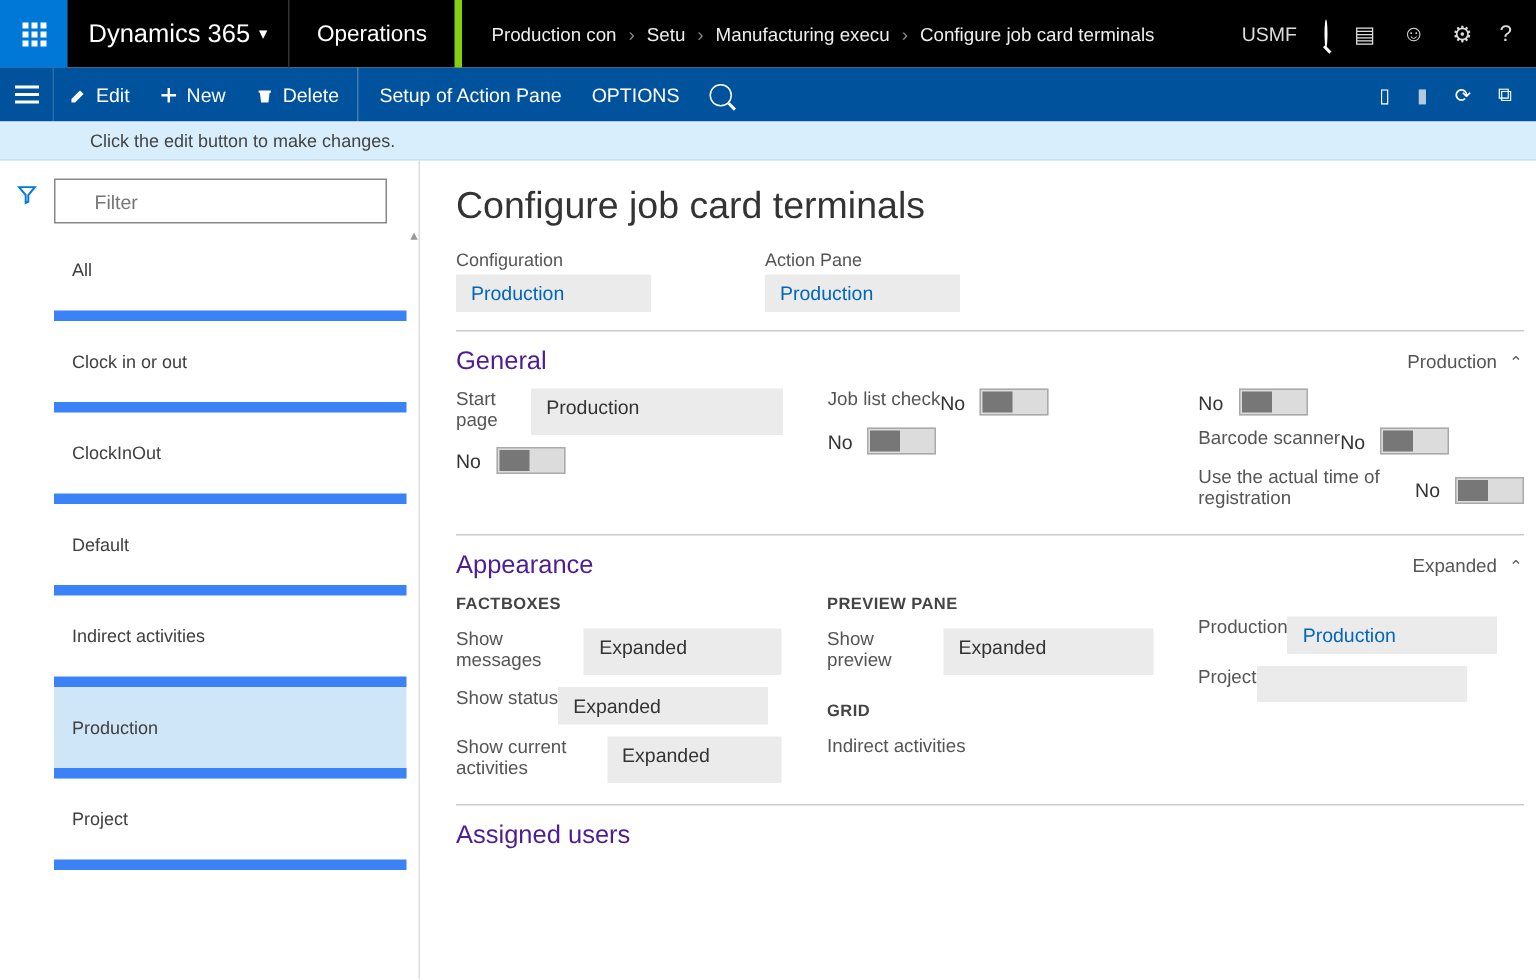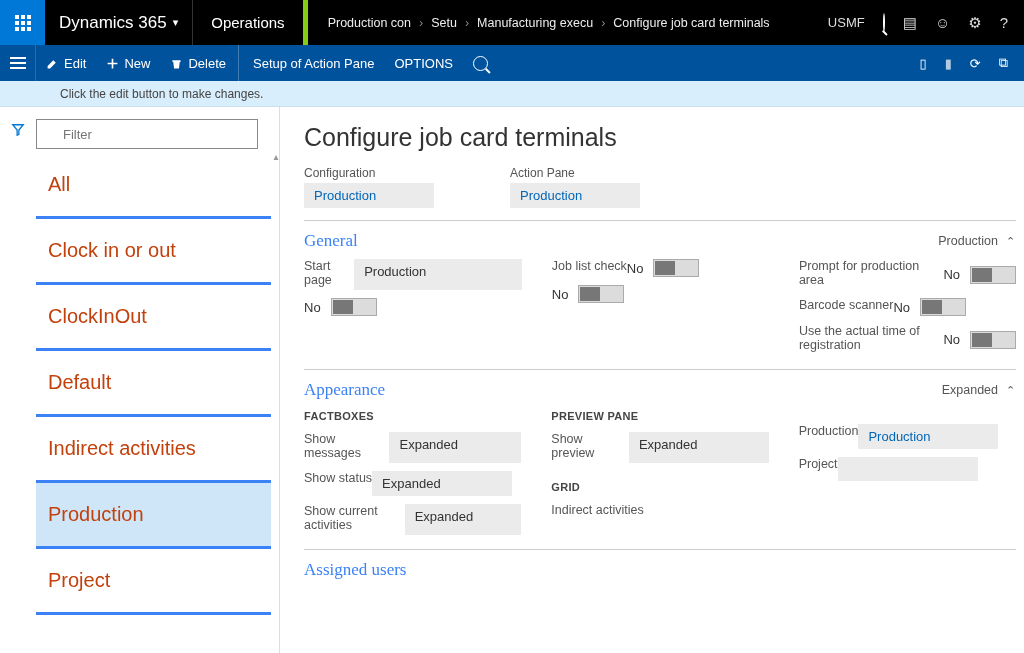--- a/index.html
+++ b/index.html
@@ -36,37 +36,37 @@
 
   
   .body { display:flex; height:calc(653px - 45px - 36px - 26px); }
   .filter-col { width:36px; padding-top:16px; text-align:center; color:#0078d7; }
   .filter-icon-svg { width:14px; height:14px; stroke:#0078d7; fill:none; stroke-width:1.5; }
   .sidebar { width:244px; border-right:1px solid #ddd; padding:12px 8px 0 0; position:relative; }
   .filter-input { width:222px; height:30px; border:1px solid #888; padding:0 8px 0 26px; font-size:13px; margin-left:0; position:relative; }
   .filter-wrap { position:relative; margin-bottom:4px; margin-left:0; }
   .filter-wrap .mag { position:absolute; left:6px; top:7px; width:13px; height:13px; border:1.3px solid #888; border-radius:50%; }
   .filter-wrap .mag::after { content:''; position:absolute; width:5px; height:1.3px; background:#888; bottom:-2px; right:-3px; transform:rotate(45deg); }
-  .list-item { padding: 20px 12px; font-size:20px; color:#c2410c; border-bottom:3px solid #3b82f6; cursor:pointer; }
+  .list-item { padding: 20px 12px; font-size:12px; color:#404040; border-bottom:7px solid #3b82f6; cursor:pointer; }
   .list-item.selected { background:#cfe6f9; }
   .scroll-hint { position:absolute; right:-2px; top:44px; width:10px; color:#999; font-size:10px; text-align:center; }
 
   
   .main { flex:1; padding: 16px 8px 0 24px; overflow-y:auto; }
   .main h1 { font-size:25px; font-weight:300; color:#333; margin-bottom:14px; }
   .cfg-row { display:flex; gap:76px; margin-bottom:12px; }
   .field-col { display:flex; flex-direction:column; }
   .field-label { font-size:12px; color:#555; margin-bottom:3px; }
   .field-val { background:#ebebeb; padding:5px 10px; width:130px; font-size:13px; }
   .field-val.link { color:#0066b8; }
   .field-val.wide { width:190px; }
 
   hr.sep { border:none; border-top:1px solid #ccc; margin: 6px 0 10px; }
   .section-head { display:flex; align-items:center; }
-  .section-head h2 { font-size:17px; font-weight:400; color:#3b82f6; padding-right:20px;font-family:Liberation Serif, serif; }
+  .section-head h2 { font-size:17px; font-weight:400; color:#4c1d95; padding-right:20px; }
   .section-head .summary { margin-left:auto; font-size:12.5px; color:#555; padding-right:8px; }
   .section-head .caret { width:10px; font-size:11px; color:#555; }
 
   .section-body { display:flex; gap:30px; margin-top:8px; }
   .col { flex:1; display:flex; flex-direction:column; gap:8px; }
   .fg { display:flex; flex-direction:row; }
   .fg .lab { font-size:12.5px; color:#555; margin-bottom:3px; }
   .toggle-row { display:flex; align-items:center; gap:10px; }
   .toggle { width:46px; height:18px; background:#dcdcdc; border:1px solid #aaa; position:relative; }
   .toggle .knob { position:absolute; left:1px; top:1px; width:20px; height:14px; background:#777; }
@@ -233,21 +233,20 @@
           <div class="toggle-row">
             <span>No</span>
             <div class="toggle">
                 <div class="knob"></div>
               </div>
           </div>
         </div>
       </div>
       <div class="col">
         <div class="fg">
-          <span class="lab">Prompt for production area</span>
           <div class="toggle-row">
             <span>No</span>
             <div class="toggle">
                 <div class="knob"></div>
               </div>
           </div>
         </div>
         <div class="fg">
           <span class="lab">Barcode scanner</span>
           <div class="toggle-row">

